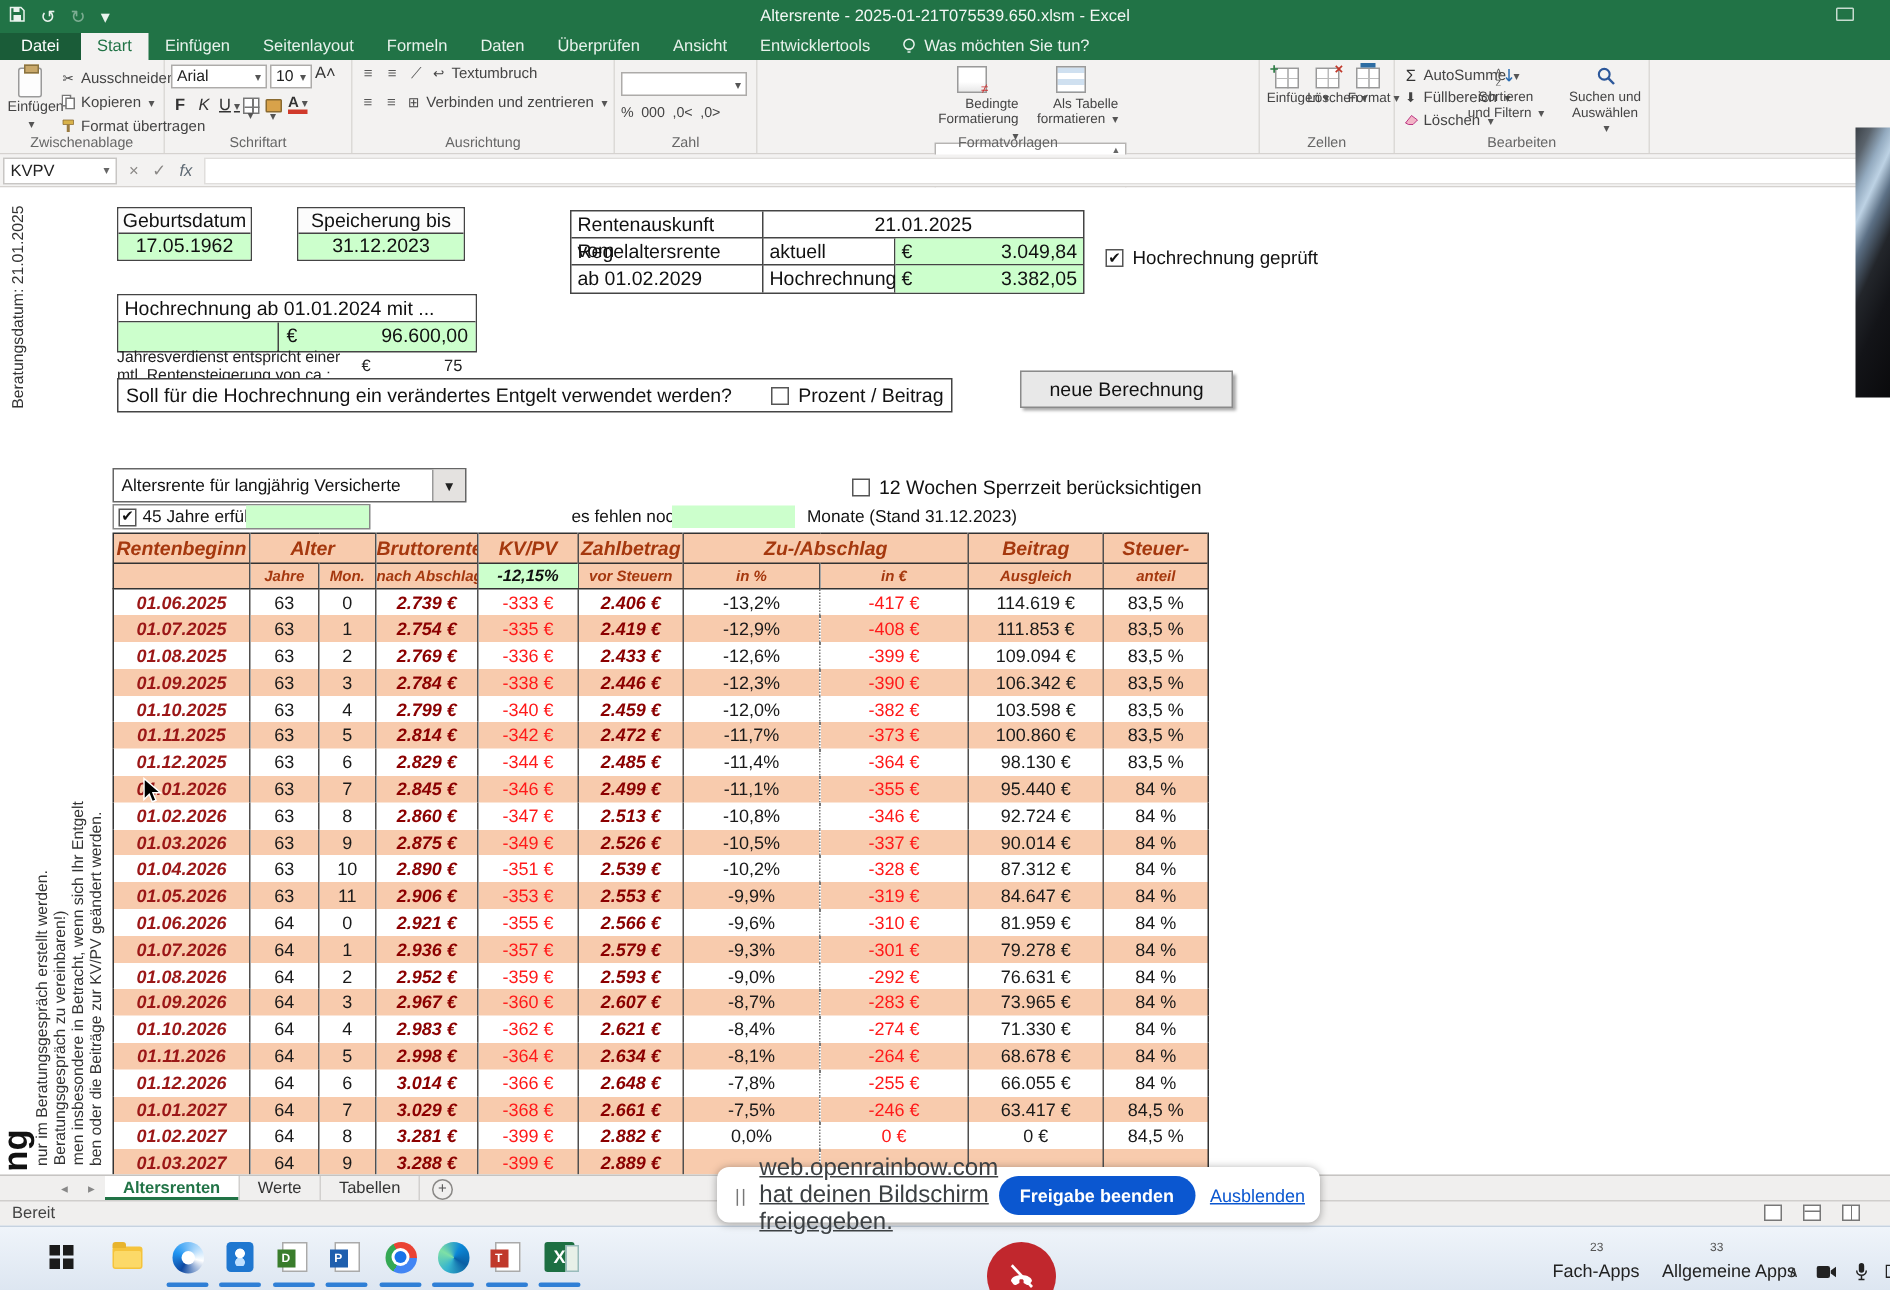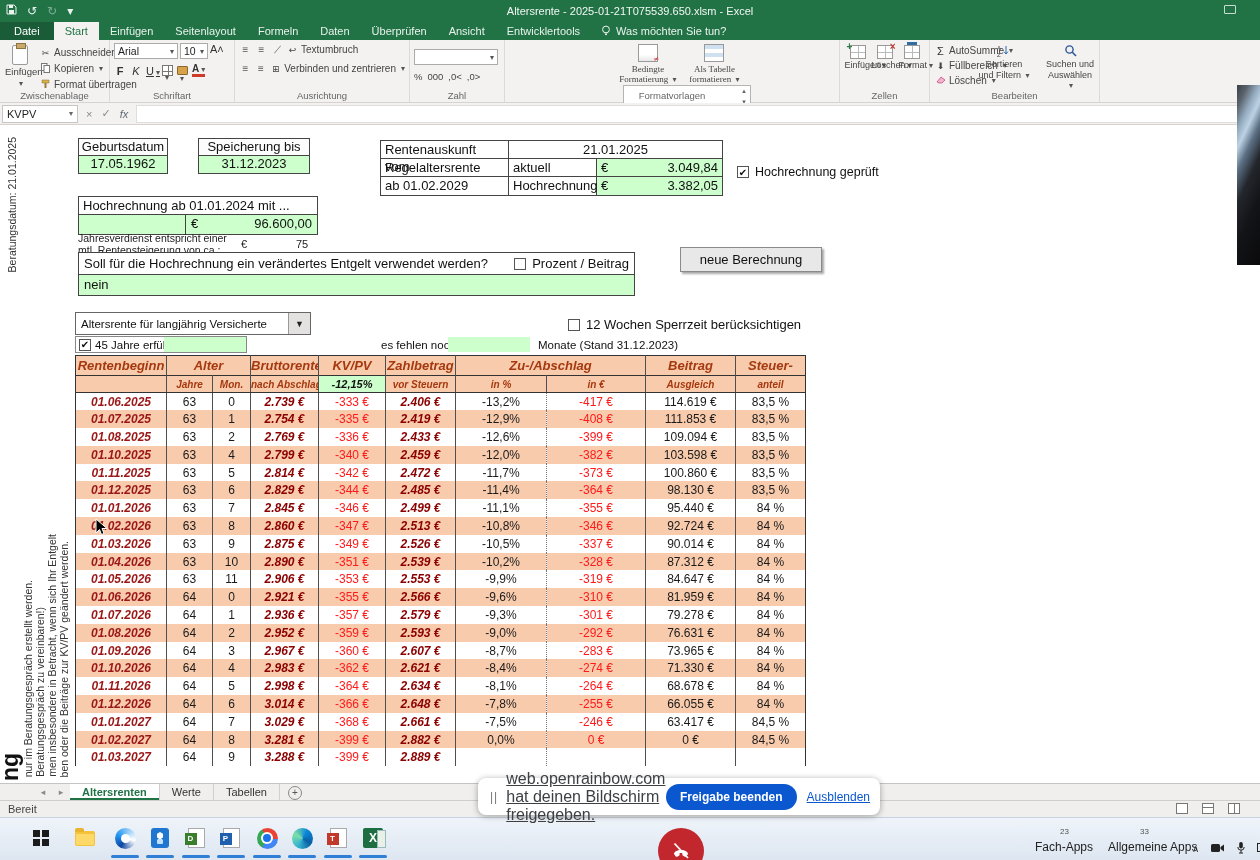--- a/index.html
+++ b/index.html
@@ -42,21 +42,21 @@
   .mini-grid { width:11px; height:11px; border:1px solid #777; background:
       linear-gradient(#777 1px,transparent 1px) 0 5px/11px 11px no-repeat,
       linear-gradient(90deg,#777 1px,transparent 1px) 5px 0/11px 11px no-repeat,#fff; }
   .bucket { width:11px; height:9px; background:#d8a24a; border:1px solid #8a6a30; border-radius:1px; }
   .acolor { font-size:10px; font-weight:bold; color:#333; border-bottom:3px solid #d03a2b; line-height:9px; }
   .g-align { width:175px; font-size:10px; color:#444; }
   .lines { font-size:10px; color:#555; width:13px; text-align:center; }
   .g-num { width:95px; }
   .numic { font-size:9.5px; color:#444; margin-right:5px; }
   .g-styles { width:335px; }
-  .stylebtn { display:inline-block; vertical-align:top; width:62px; text-align:center; font-size:9px; color:#444; line-height:1.15;font-family:Liberation Serif, serif; }
+  .stylebtn { display:inline-block; vertical-align:top; width:62px; text-align:right; font-size:9px; color:#444; line-height:1.15; }
   .stylebtn .sic { width:20px; height:18px; margin:1px auto 2px; border:1px solid #9a9a9a; background:linear-gradient(180deg,#fff 60%,#e8e8e8); position:relative; }
   .sic.cond::after { content:"≠"; position:absolute; right:-2px; bottom:-3px; font-size:9px; color:#c33; }
   .sic.tbl { background:repeating-linear-gradient(180deg,#cfe0f0 0 4px,#fff 4px 8px); }
   .gallery { display:inline-block; vertical-align:top; margin-left:6px; width:128px; height:34px; background:#fff; border:1px solid #b6b4b2; position:relative; }
   .gallery .garr { position:absolute; right:1px; width:10px; text-align:center; font-size:7px; color:#666; line-height:8px; }
   .g-cells { width:90px; }
   .cellbtn { display:inline-block; width:26px; text-align:center; font-size:9px; color:#444; line-height:1.1; }
   .cellic { width:16px; height:14px; margin:1px auto 2px; border:1px solid #999; background:
       linear-gradient(#bbb 1px,transparent 1px) 0 6px/16px 14px no-repeat,
       linear-gradient(90deg,#bbb 1px,transparent 1px) 7px 0/16px 14px no-repeat,#fff; position:relative; }
@@ -462,21 +462,20 @@
       <div style="text-decoration:underline;">mtl. Rentensteigerung von ca.:</div>
     </div>
     <div class="hintnum" style="left:241px; top:113px;">€</div>
     <div class="hintnum" style="left:296px; top:113px;">75</div>
 
     <div class="qbox">
       <span>Soll für die Hochrechnung ein verändertes Entgelt verwendet werden?</span>
       <span class="cb"></span>
       <span style="margin-left:6px;">Prozent / Beitrag</span>
     </div>
-    <div class="qanswer">nein</div>
 
     <div class="calcbtn">neue Berechnung</div>
 
     <div class="pdrop">
       <span>Altersrente für langjährig Versicherte</span>
       <span class="arr">▼</span>
     </div>
 
     <div class="cbrow" style="left:568px; top:192px; font-size:13px;">
       <span class="cb"></span>
@@ -560,20 +559,32 @@
             <td>2</td>
             <td class="td-brut">2.769 €</td>
             <td class="td-red">-336 €</td>
             <td class="td-zahl">2.433 €</td>
             <td>-12,6%</td>
             <td class="td-red">-399 €</td>
             <td>109.094 €</td>
             <td>83,5 %</td>
           </tr>
           <tr>
+            <td class="td-date">01.09.2025</td>
+            <td>63</td>
+            <td>3</td>
+            <td class="td-brut">2.784 €</td>
+            <td class="td-red">-338 €</td>
+            <td class="td-zahl">2.446 €</td>
+            <td>-12,3%</td>
+            <td class="td-red">-390 €</td>
+            <td>106.342 €</td>
+            <td>83,5 %</td>
+          </tr>
+          <tr>
             <td class="td-date">01.10.2025</td>
             <td>63</td>
             <td>4</td>
             <td class="td-brut">2.799 €</td>
             <td class="td-red">-340 €</td>
             <td class="td-zahl">2.459 €</td>
             <td>-12,0%</td>
             <td class="td-red">-382 €</td>
             <td>103.598 €</td>
             <td>83,5 %</td>

